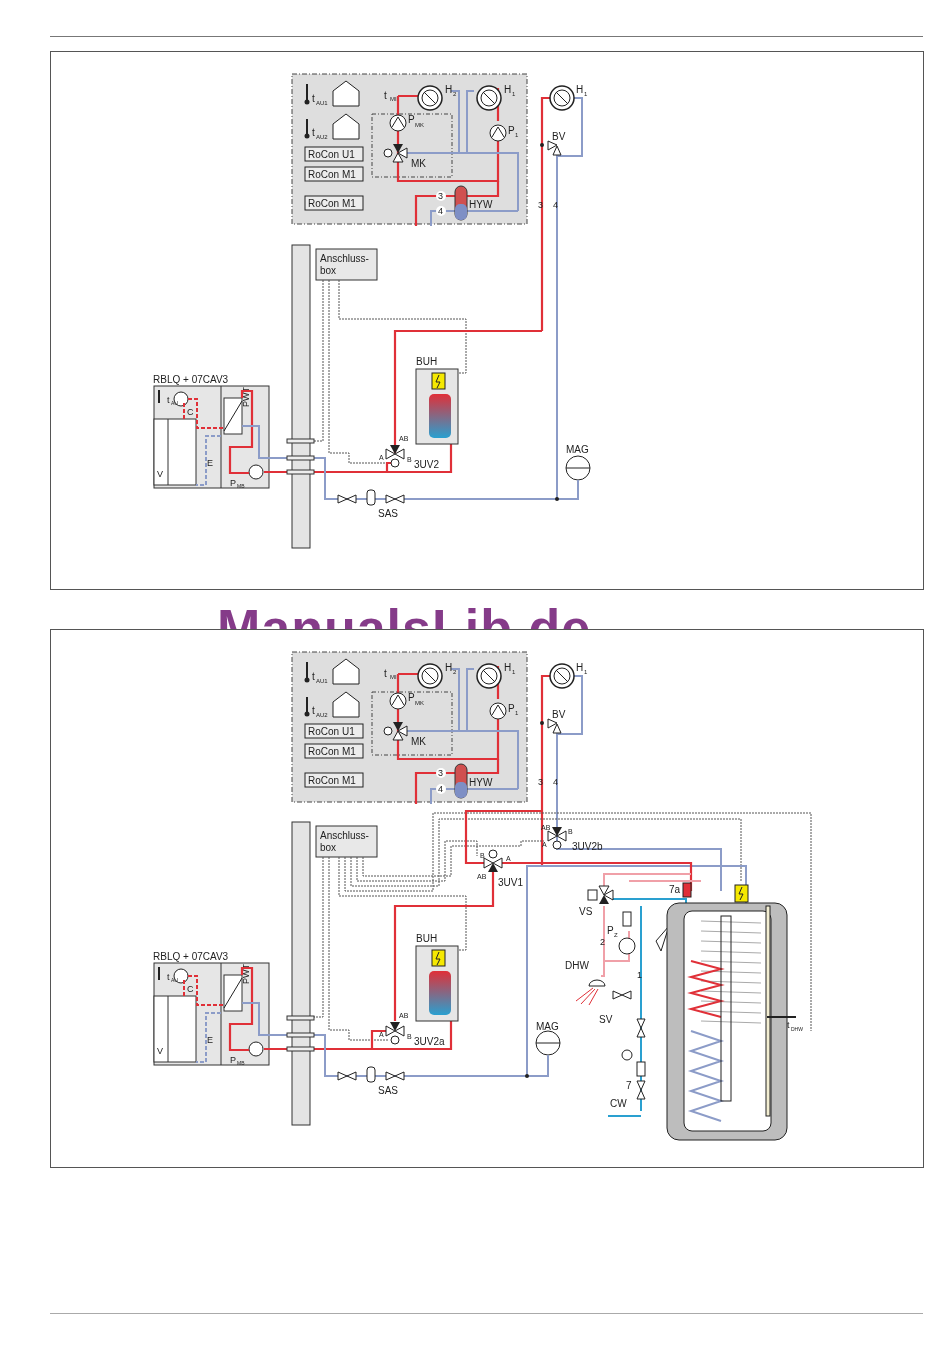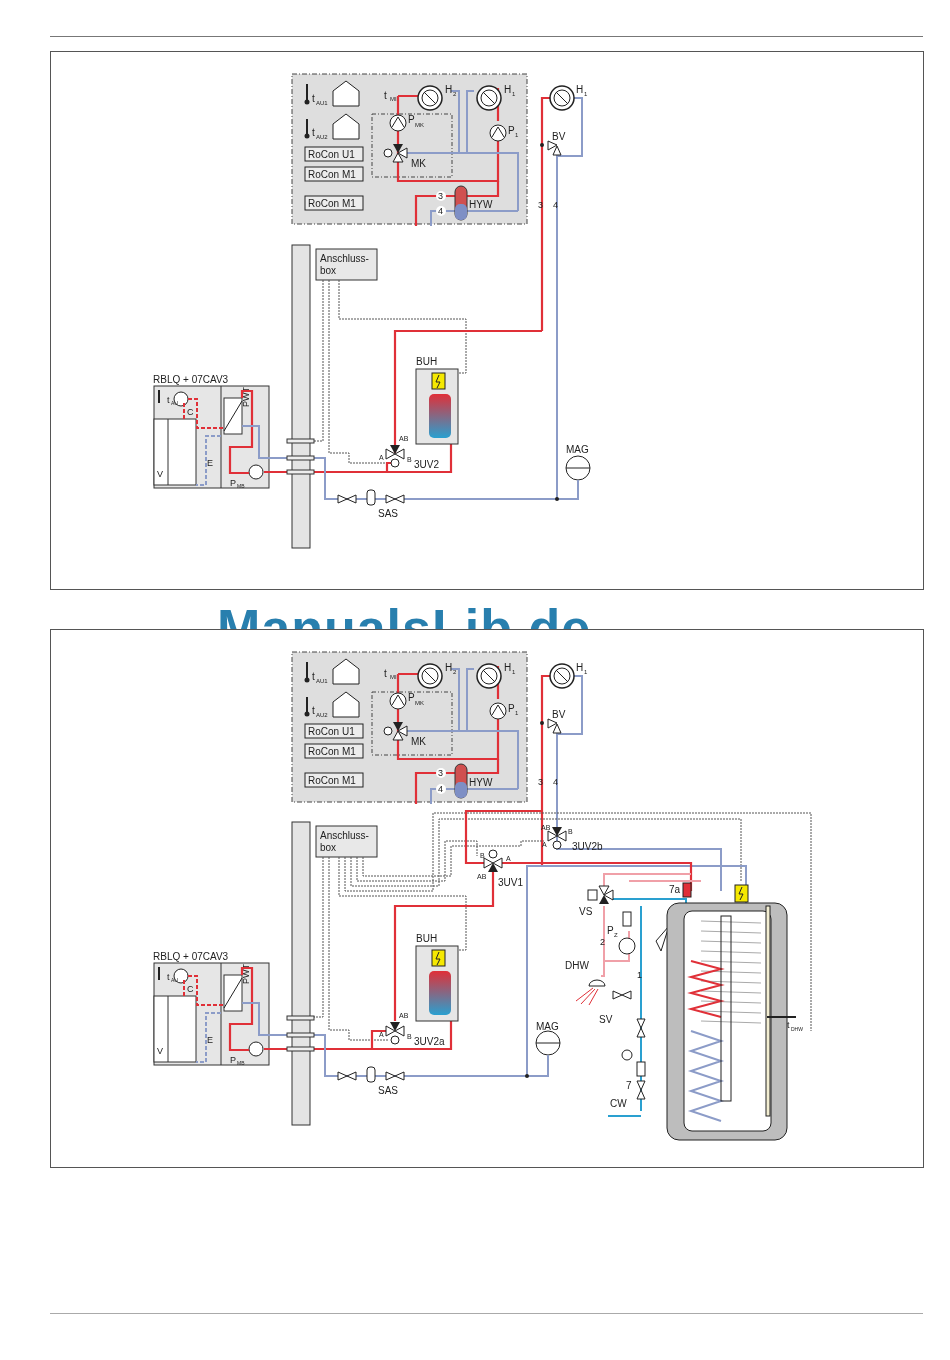--- a/index.html
+++ b/index.html
@@ -1,20 +1,20 @@
 <!DOCTYPE html>
 <html><head>
 <meta charset="utf-8">
 <style>
   html,body{margin:0;padding:0;background:#fff;}
   body{width:950px;height:1360px;position:relative;overflow:hidden;font-family:"Liberation Sans",sans-serif;}
   .rule{position:absolute;left:50px;width:873px;height:1px;background:#777;}
   .panel{position:absolute;left:50px;width:872px;border:1px solid #555;background:#fff;}
   svg text{font-family:"Liberation Sans",sans-serif;fill:#222;}
-  .watermark{position:absolute;left:0;width:808px;top:598px;text-align:center;font-size:52px;font-weight:bold;color:#0369a1;opacity:.85;letter-spacing:1px;pointer-events:none;}
+  .watermark{position:absolute;left:0;width:808px;top:598px;text-align:center;font-size:52px;font-weight:bold;color:#701a75;opacity:.85;letter-spacing:1px;pointer-events:none;}
 </style>
 </head>
 <body>
 
 <div class="rule" style="top:36px;"></div>
 <div class="rule" style="top:1313px;background:#aaa;"></div>
 
 <div class="panel" style="top:51px;height:537px;">
 <svg width="872" height="537" viewBox="50 51 872 537">
 

